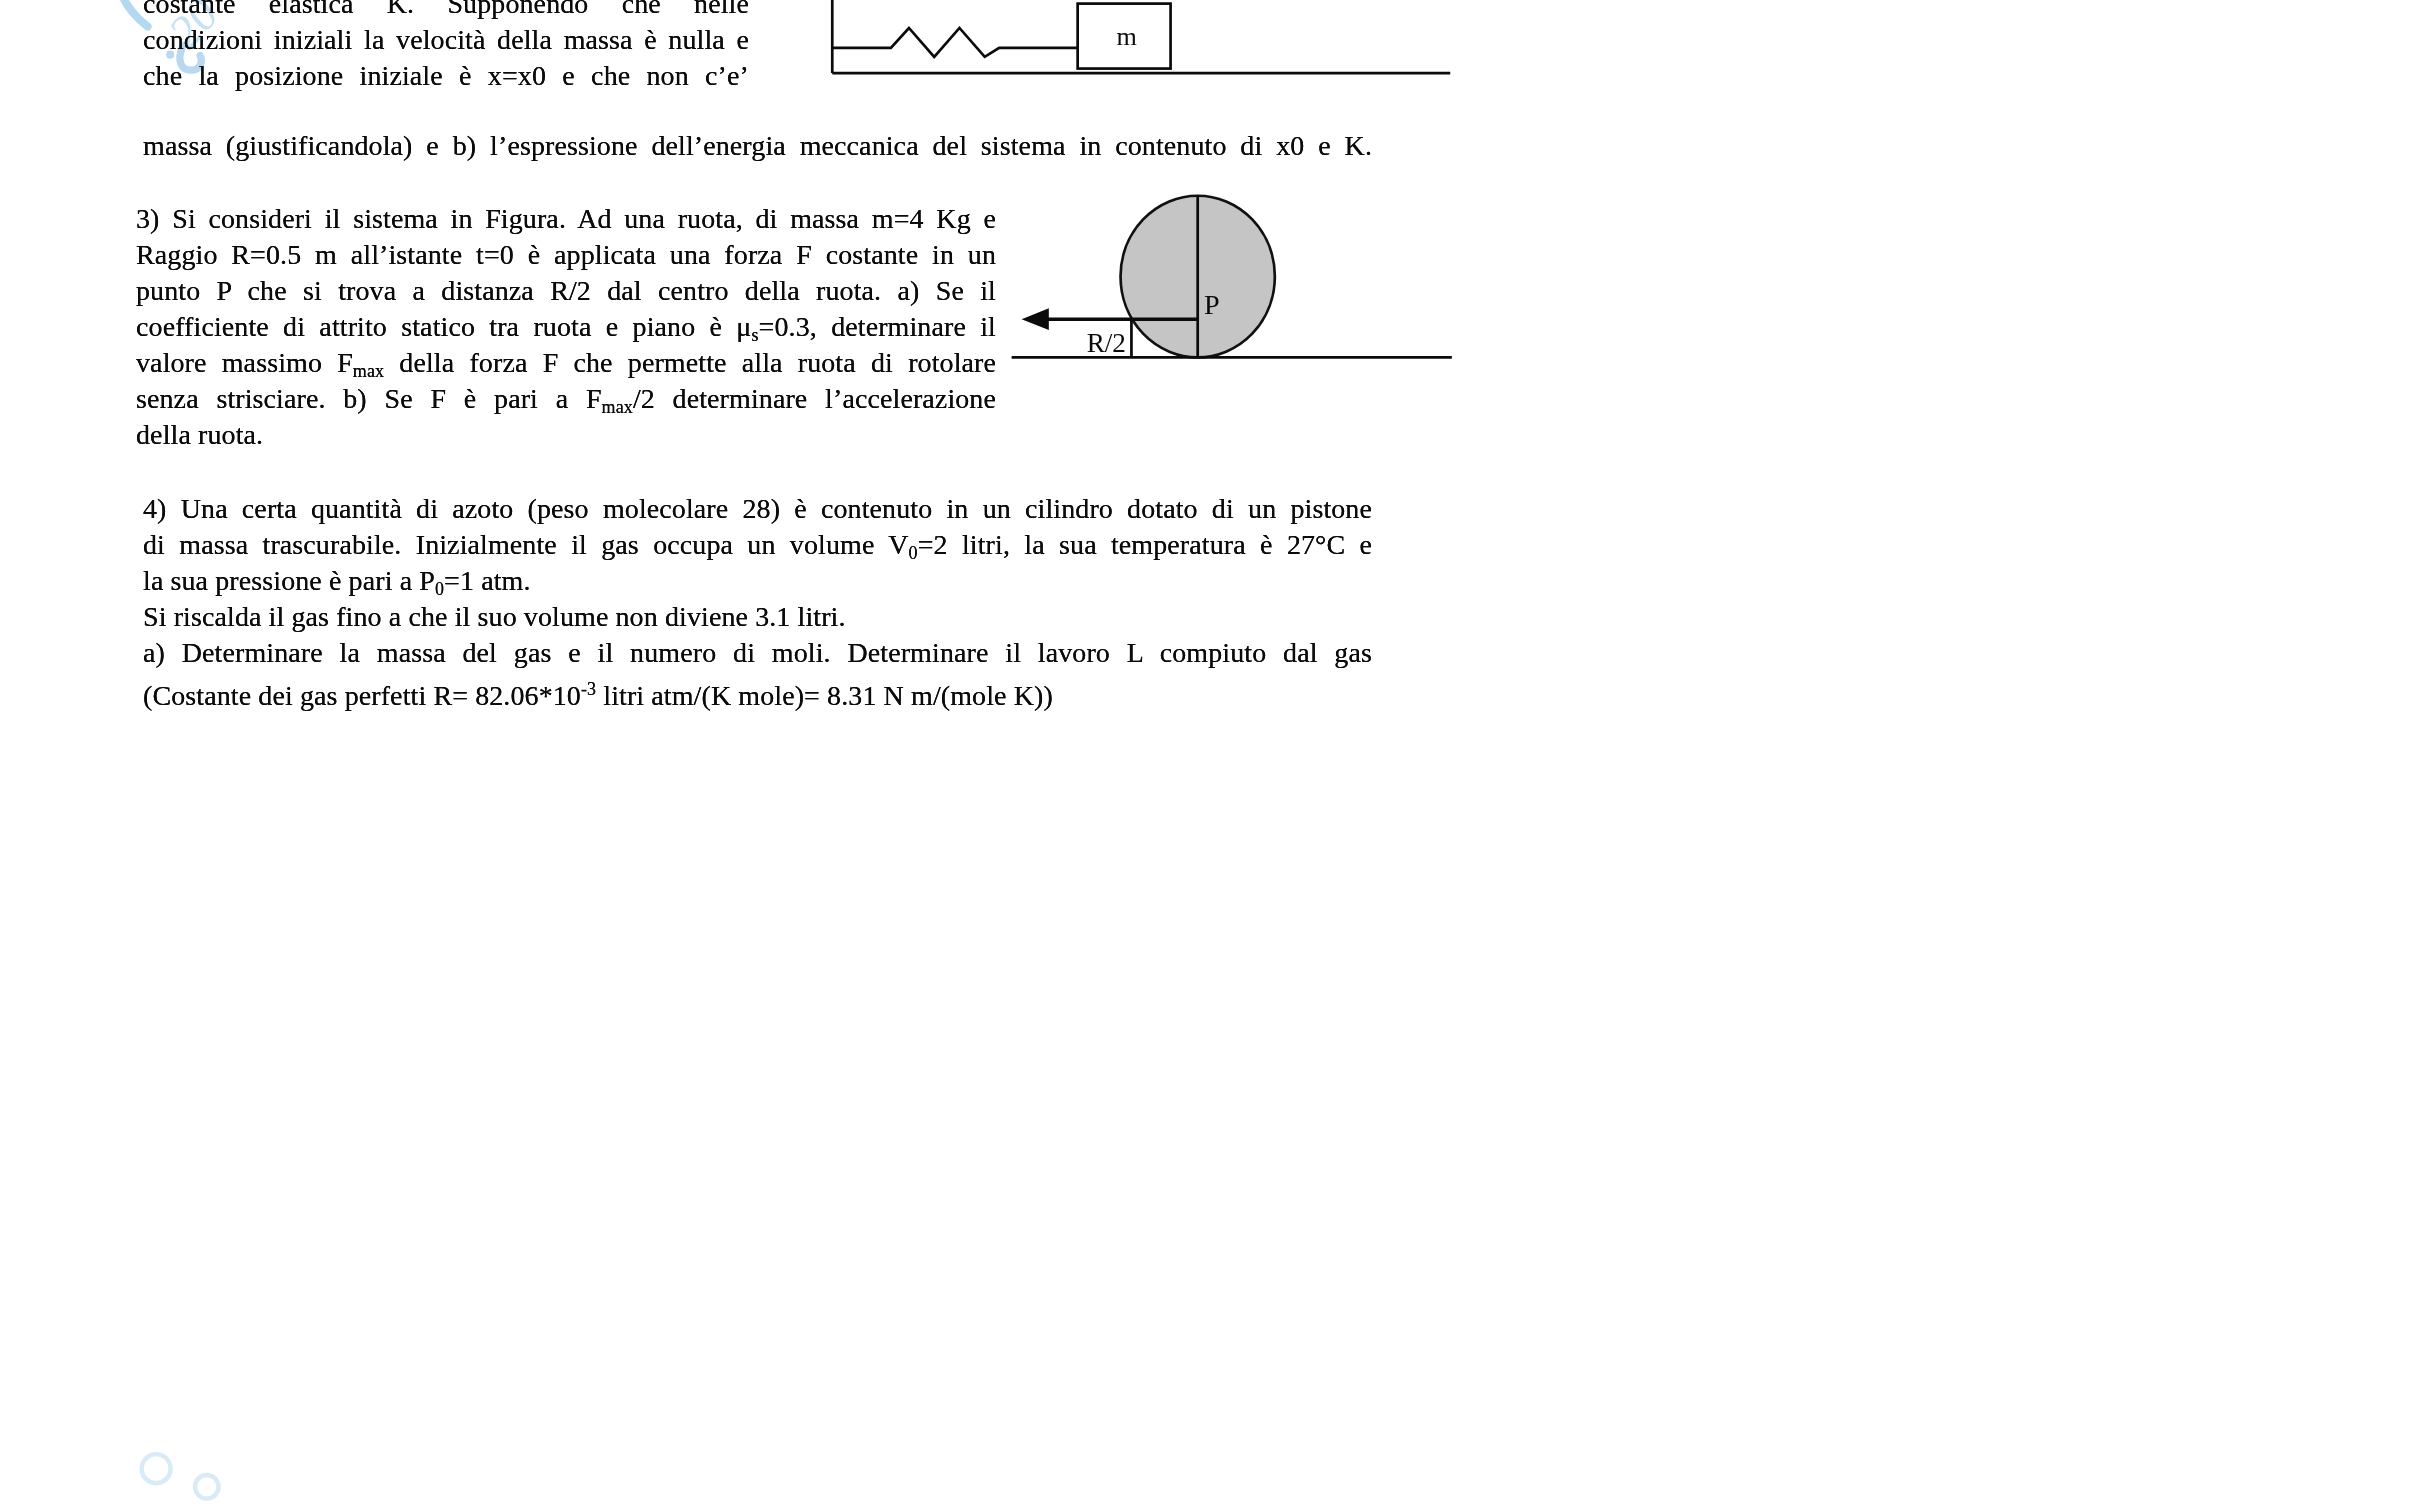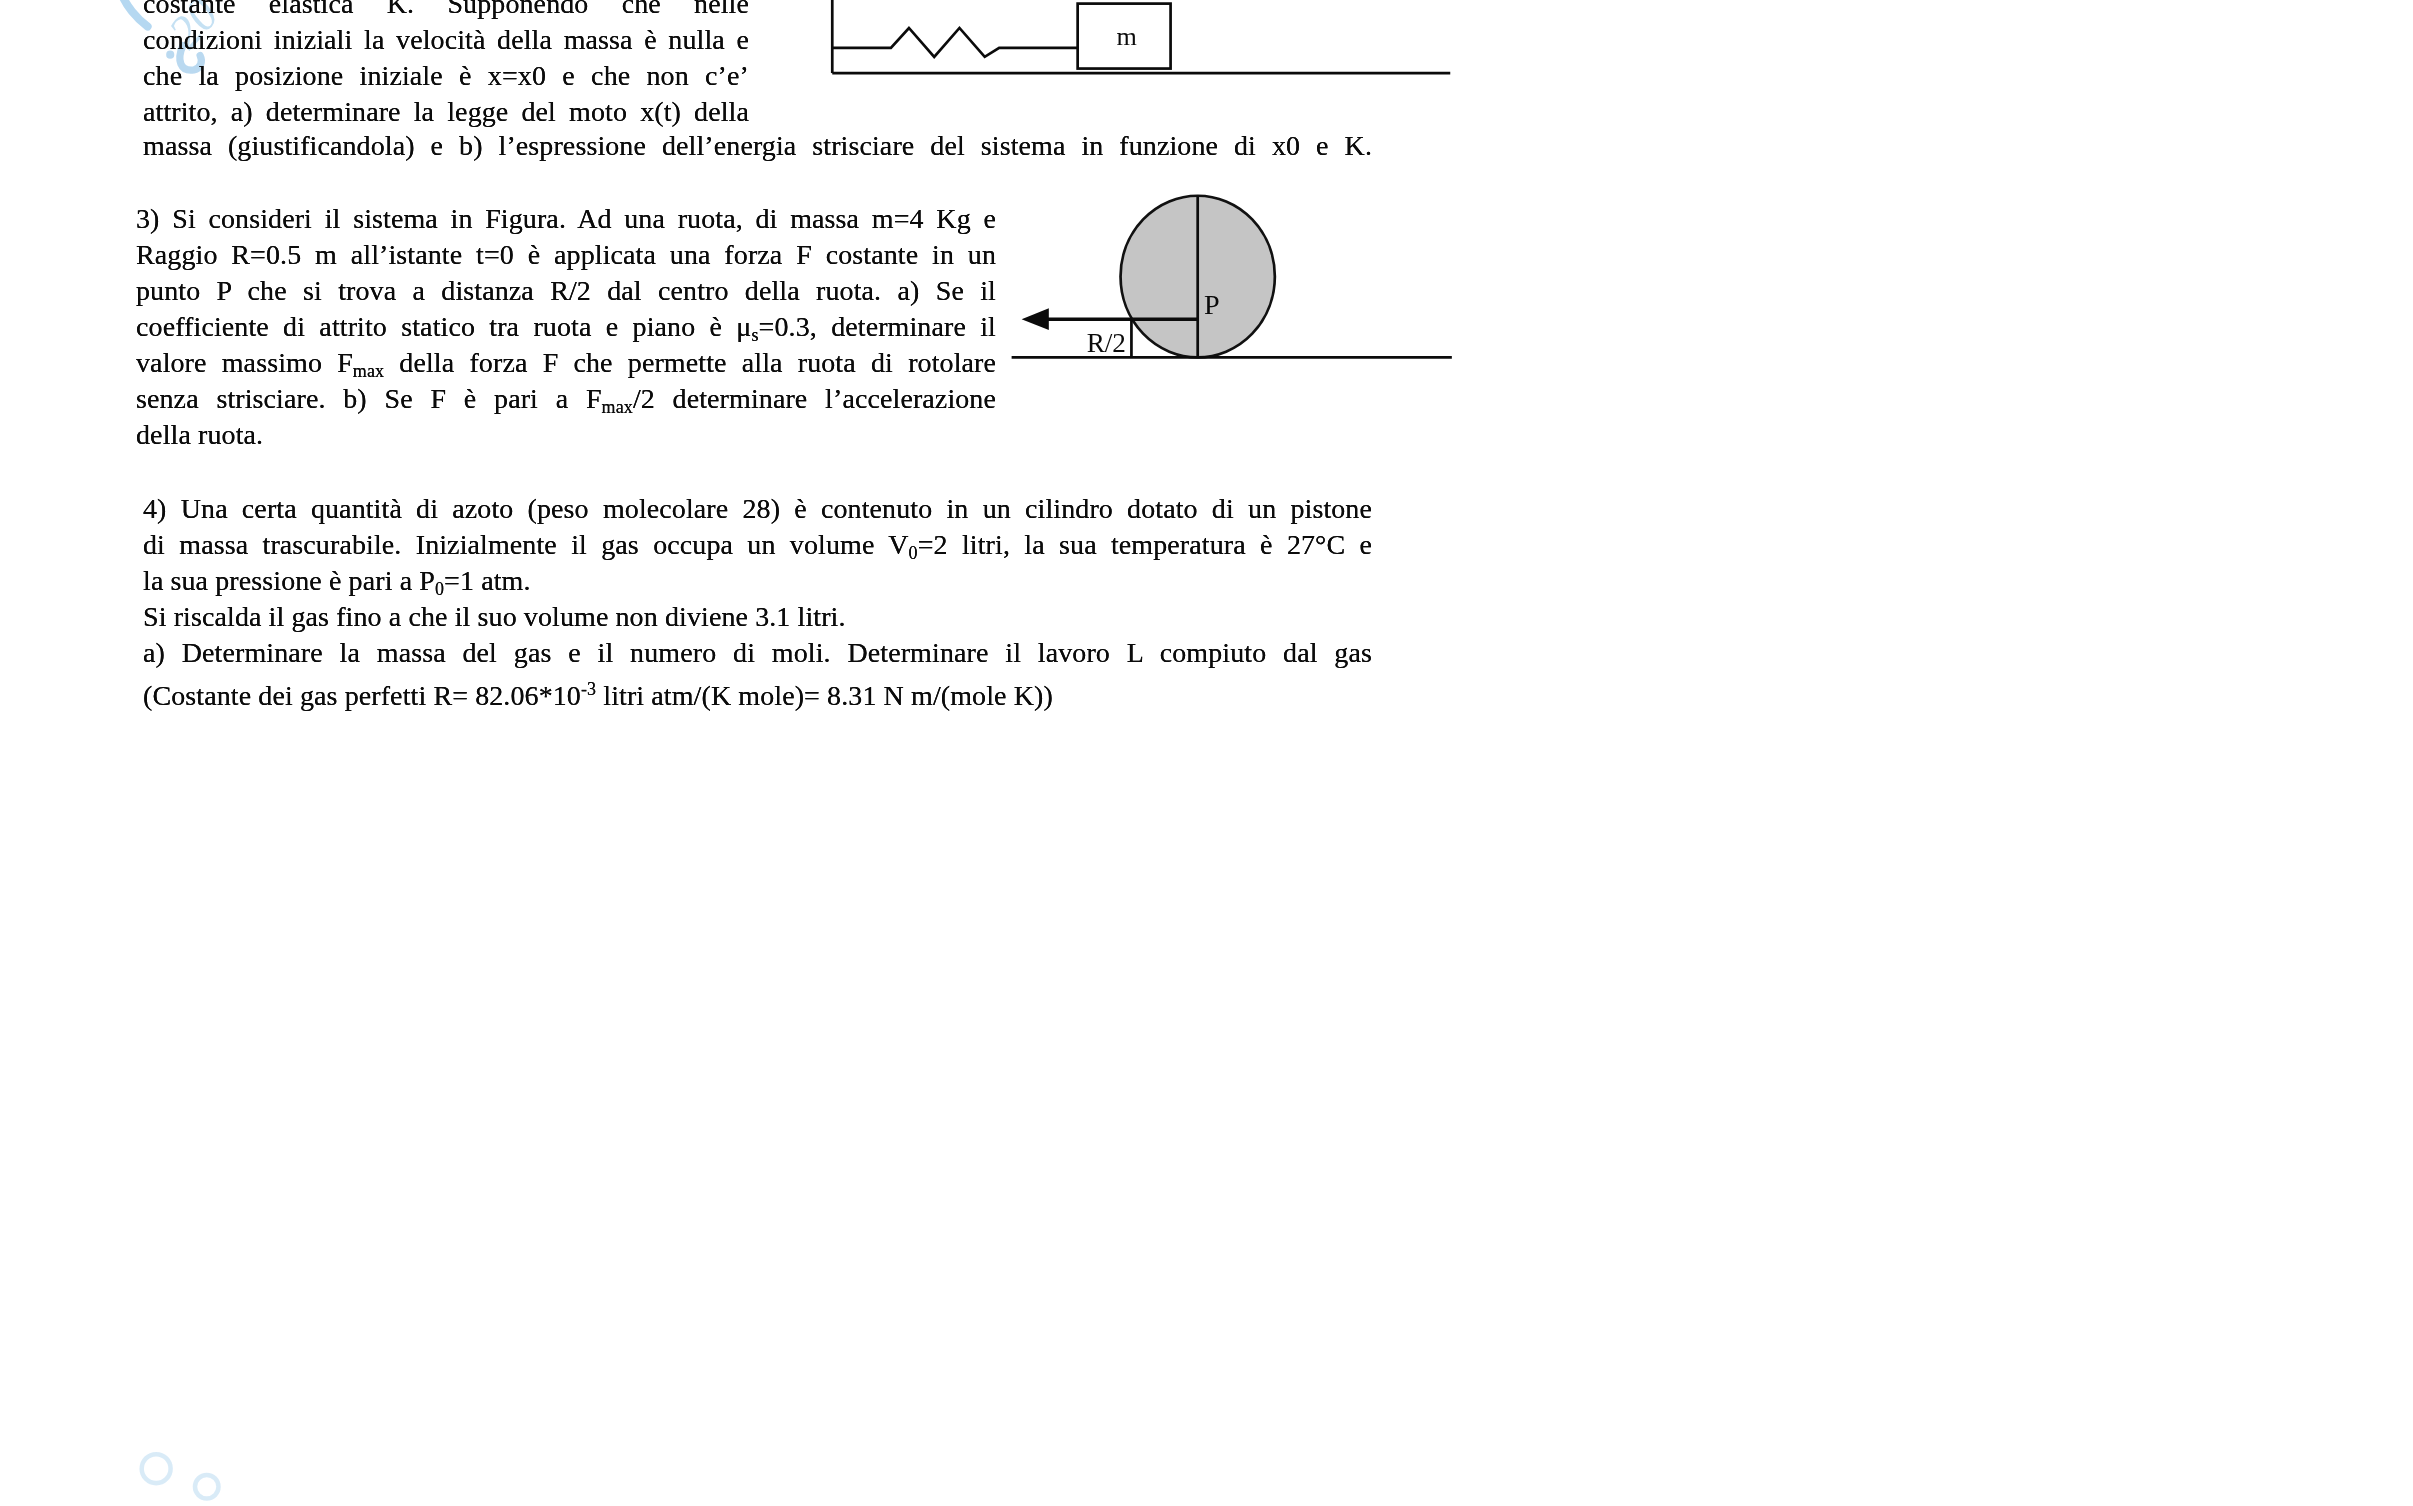--- a/index.html
+++ b/index.html
@@ -49,25 +49,24 @@
 
   <svg class="block wm-bottom" style="left:127px;top:1447px;" width="136" height="56" viewBox="0 0 150 62">
     <circle cx="32" cy="24" r="16" stroke="#b5d8f1" stroke-width="5" fill="none"></circle>
     <circle cx="88" cy="44" r="13" stroke="#b5d8f1" stroke-width="5" fill="none"></circle>
   </svg>
 
   <div class="block" style="left:143px;top:-14.5px;width:606px;">
       <div class="tline just"><span>costante elastica K. Supponendo che nelle</span></div>
       <div class="tline just"><span>condizioni iniziali la velocità della massa è nulla e</span></div>
       <div class="tline just"><span>che la posizione iniziale è x=x0 e che non c’e’</span></div>
-      <div class="tline just"><span>attrito, a) determinare la legge del moto x(t) della</span></div>
     </div>
 
   <div class="block" style="left:143px;top:128px;width:1229px;">
-      <div class="tline just"><span>massa (giustificandola) e b) l’espressione dell’energia strisciare del sistema in funzione di x0 e K.</span></div>
+      <div class="tline just"><span>massa (giustificandola) e b) l’espressione dell’energia meccanica del sistema in contenuto di x0 e K.</span></div>
     </div>
 
   <svg class="block" style="left:817px;top:0;" width="644" height="83" viewBox="0 0 710 92">
     <line x1="15" y1="0" x2="15" y2="81" stroke="#0b0b0b" stroke-width="3"></line>
     <line x1="15" y1="81" x2="700" y2="81" stroke="#0b0b0b" stroke-width="3"></line>
     <path d="M15,53 H80 L100,31 L128,63 L156,31 L184,63 L200,53 H287" stroke="#0b0b0b" stroke-width="3" fill="none" stroke-linejoin="miter"></path>
     <rect x="287" y="4" width="103" height="72" fill="#ffffff" stroke="#0b0b0b" stroke-width="3"></rect>
     <text class="figtext" font-size="29" x="330" y="50">m</text>
   </svg>
 

